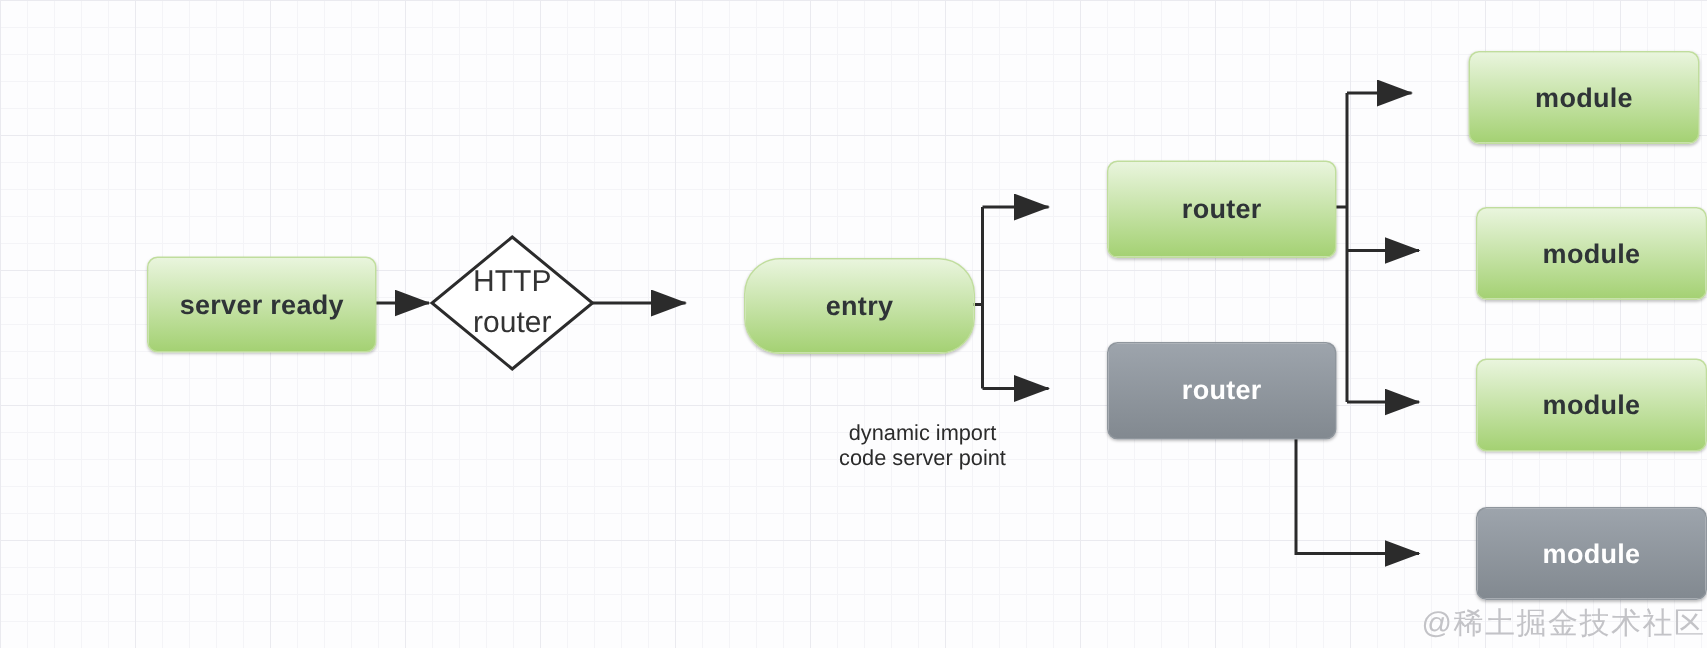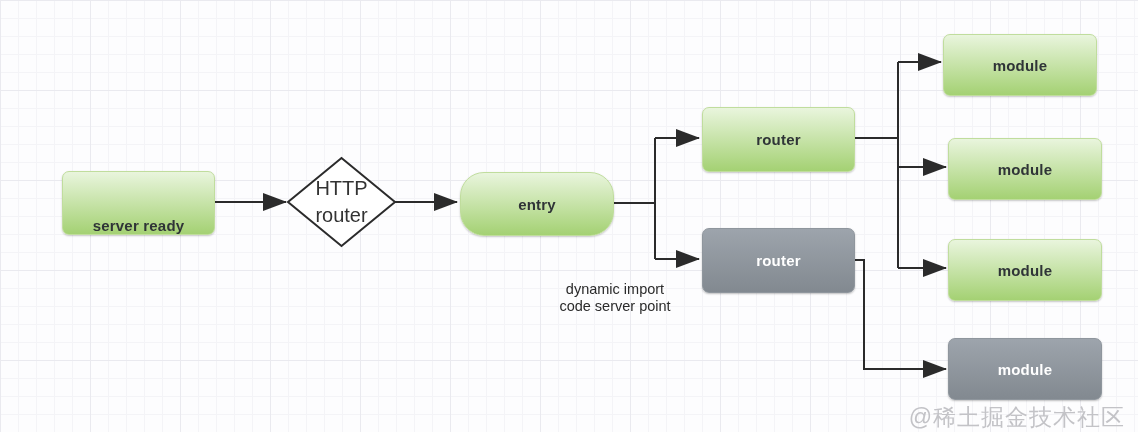--- a/index.html
+++ b/index.html
@@ -37,22 +37,23 @@
     stroke-width: 2;
   }
 
   .node {
     position: absolute;
     display: flex;
     align-items: center;
     justify-content: center;
     border-radius: 7px;
     font-weight: bold;
-    font-size: 15px;
+    font-size: 18px;
     letter-spacing: 0.2px;
+    margin-left: 36px;
   }
   .node.green {
     background: linear-gradient(180deg, var(--green-top, #e9f5dd) 0%, var(--green-bottom, #a4d173) 100%);
     border: 1px solid var(--green-border, #c0dd9d);
     color: var(--text-dark, #2f3437);
     box-shadow: 0 1px 2px rgba(0,0,0,0.22);
   }
   .node.gray {
     background: linear-gradient(180deg, var(--gray-top, #9da4ac) 0%, var(--gray-bottom, #828990) 100%);
     border: 1px solid var(--gray-border, #8f969d);
@@ -79,28 +80,28 @@
     width: 140px;
     text-align: center;
     font-size: 14.5px;
     line-height: 17px;
     color: var(--annotation-text, #2b2b2b);
   }
 
   .watermark {
     position: absolute;
     top: 402px;
-    right: 13px;
-    font-size: 23px;
+    right: 1px;
+    font-size: 20px;
     letter-spacing: 1px;
     color: var(--watermark-text, #c3c3c7);
   }
 
   
-  .n-server  { left: 62px;  top: 171px; width: 151px; height: 62px; align-items: flex-end; }
+  .n-server  { left: 62px;  top: 171px; width: 151px; height: 62px; }
   .n-entry   { left: 460px; top: 172px; width: 152px; height: 62px; border-radius: 24px; }
   .n-router1 { left: 702px; top: 107px; width: 151px; height: 63px; }
   .n-router2 { left: 702px; top: 228px; width: 151px; height: 63px; }
   .n-mod1    { left: 943px; top: 34px;  width: 152px; height: 60px; }
   .n-mod2    { left: 948px; top: 138px; width: 152px; height: 60px; }
   .n-mod3    { left: 948px; top: 239px; width: 152px; height: 60px; }
   .n-mod4    { left: 948px; top: 338px; width: 152px; height: 60px; }
 </style>
 </head>
 <body>

